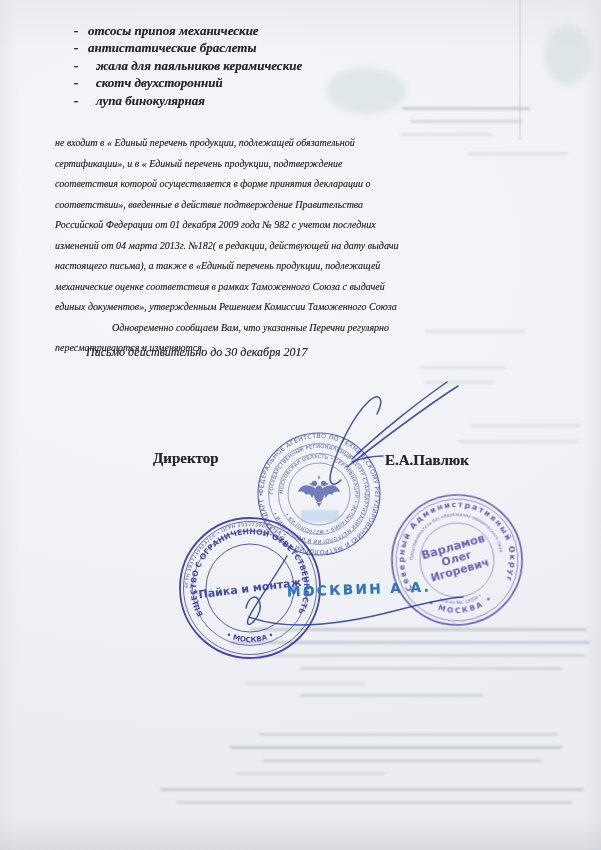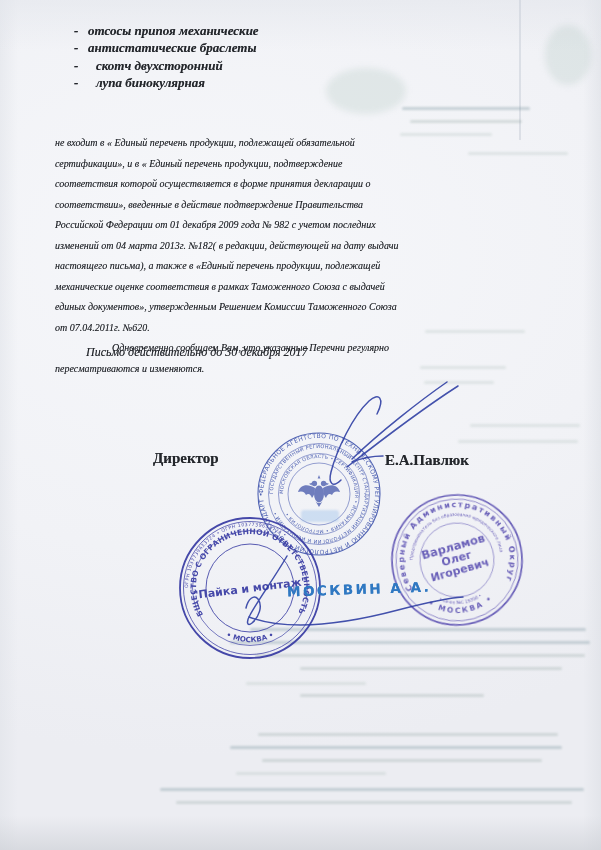--- a/index.html
+++ b/index.html
@@ -72,35 +72,35 @@
   <div class="bleed" style="left:258px;top:733px;width:300px;"></div>
   <div class="bleed dk" style="left:230px;top:746px;width:332px;"></div>
   <div class="bleed" style="left:262px;top:759px;width:280px;"></div>
   <div class="bleed lt" style="left:236px;top:772px;width:150px;"></div>
   <div class="bleed dk" style="left:160px;top:788px;width:424px;"></div>
   <div class="bleed" style="left:176px;top:801px;width:396px;"></div>
 
   <div class="bullets">
     <div class="brow g1"><span class="dash">-</span><span class="txt">отсосы припоя механические</span></div>
     <div class="brow g1"><span class="dash">-</span><span class="txt">антистатические браслеты</span></div>
+    <div class="brow g2"><span class="dash">-</span><span class="txt">жала для паяльников керамические</span></div>
     <div class="brow g2"><span class="dash">-</span><span class="txt">скотч двухсторонний</span></div>
     <div class="brow g2"><span class="dash">-</span><span class="txt">лупа бинокулярная</span></div>
   </div>
 
   <div class="body-text">
     <div class="bline">не входит в « Единый перечень продукции, подлежащей обязательной</div>
     <div class="bline">сертификации», и в « Единый перечень продукции, подтверждение</div>
     <div class="bline">соответствия которой осуществляется в форме принятия декларации о</div>
     <div class="bline">соответствии»,  введенные в действие подтверждение Правительства</div>
     <div class="bline">Российской Федерации  от 01 декабря 2009 года № 982 с учетом последних</div>
     <div class="bline">изменений от 04 марта 2013г. №182( в редакции, действующей на дату выдачи</div>
     <div class="bline">настоящего письма), а также в «Единый перечень продукции, подлежащей</div>
     <div class="bline">механические оценке соответствия в рамках Таможенного Союза с выдачей</div>
     <div class="bline">единых документов», утвержденным Решением Комиссии Таможенного Союза</div>
-    <div class="bline">от 07.04.2011г. №620.</div>
     <div class="bline indent">Одновременно сообщаем Вам, что указанные Перечни регулярно</div>
     <div class="bline">пересматриваются и изменяются.</div>
   </div>
 
   <div class="validity">Письмо действительно до  30 декабря   2017</div>
 
   <div class="sig-row">
     <span class="sig-title">Директор</span>
     <span class="sig-name">Е.А.Павлюк</span>
   </div>

